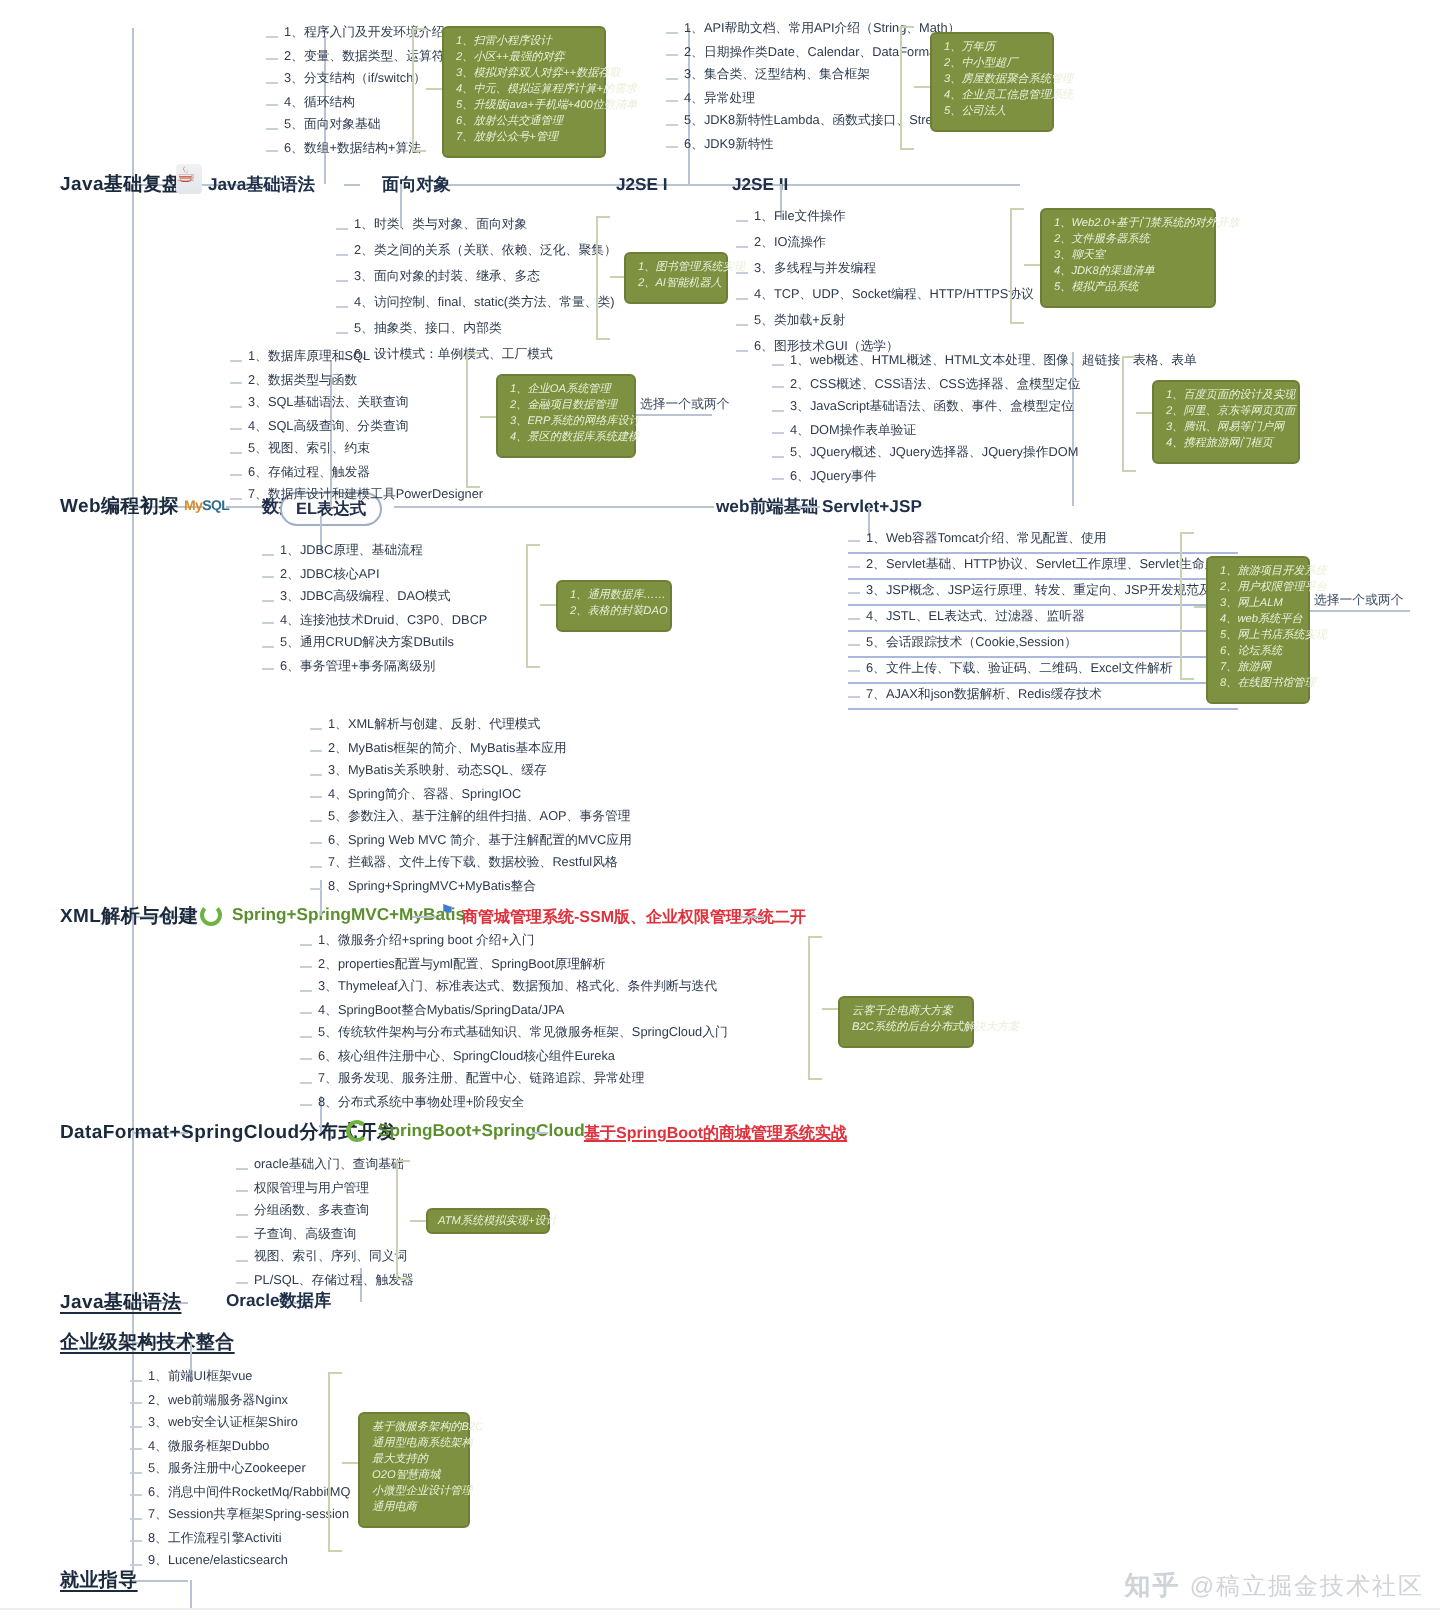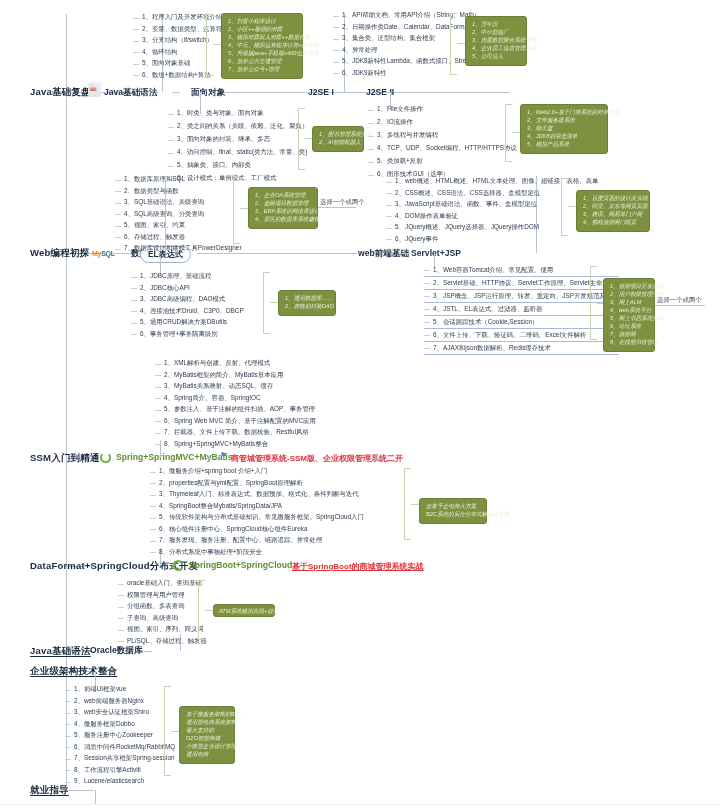--- a/index.html
+++ b/index.html
@@ -424,21 +424,21 @@
     <span class="gi">4、web系统平台</span>
     <span class="gi">5、网上书店系统实现</span>
     <span class="gi">6、论坛系统</span>
     <span class="gi">7、旅游网</span>
     <span class="gi">8、在线图书馆管理</span>
   </div>
   <div class="hstub" style="left:655px;top:305px;width:50px;"></div>
   <div class="annot" style="left:657px;top:296px;">选择一个或两个</div>
 
   <div class="hstub" style="left:66px;top:458px;width:28px;"></div>
-  <div class="stage" style="left:30px;top:452px;">SSM入门到精通</div>
+  <div class="stage" style="left:30px;top:452px;">XML解析与创建</div>
   <div class="icon icon-spring" style="left:100px;top:452px;"></div>
   <div class="node" style="left:116px;top:452px;color:#5c8f2e;">Spring+SpringMVC+MyBatis</div>
   <div class="hstub" style="left:206px;top:458px;width:12px;"></div>
   <div class="icon icon-flag" style="left:220px;top:451px;">⚑</div>
   <div class="node red small" style="left:231px;top:453px;">商管城管理系统-SSM版、企业权限管理系统二开</div>
   <div class="hstub" style="left:370px;top:458px;width:12px;"></div>
 
   <div class="vstub" style="left:160px;top:440px;height:18px;"></div>
   <div class="list tight" style="left:155px;top:358px;">
     <div class="li">
@@ -504,21 +504,21 @@
   <div class="bracket left" style="left:404px;top:468px;height:72px;"></div>
   <div class="hstub" style="left:411px;top:504px;width:8px;background:#c8d3b2;"></div>
   <div class="gbox" style="left:419px;top:498px;width:68px;">
     <span class="gi">云客千企电商大方案</span>
     <span class="gi">B2C系统的后台分布式解决大方案</span>
   </div>
 
   <div class="hstub" style="left:66px;top:651px;width:28px;"></div>
   <div class="stage ul" style="left:30px;top:645px;">Java基础语法</div>
   <div class="hstub" style="left:140px;top:651px;width:12px;"></div>
-  <div class="node" style="left:90px;top:645px;">Oracle数据库</div>
+  <div class="node" style="left:113px;top:645px;">Oracle数据库</div>
 
   <div class="vstub" style="left:180px;top:634px;height:17px;"></div>
   <div class="list tight" style="left:118px;top:578px;">
     <div class="li">
         <span>oracle基础入门、查询基础</span>
       </div>
     <div class="li">
         <span>权限管理与用户管理</span>
       </div>
     <div class="li">
@@ -582,14 +582,18 @@
     <span class="gi">O2O智慧商城</span>
     <span class="gi">小微型企业设计管理</span>
     <span class="gi">通用电商</span>
   </div>
 
   <div class="hstub" style="left:66px;top:790px;width:28px;"></div>
   <div class="stage ul" style="left:30px;top:784px;">就业指导</div>
   <div class="vstub" style="left:95px;top:790px;height:14px;"></div>
 
   <div class="hr-bottom"></div>
+  <div class="watermark">
+    <span>知乎</span>
+    <span class="wm-at">@稿立掘金技术社区</span>
+  </div>
 
 </div>
 
 </body></html>

